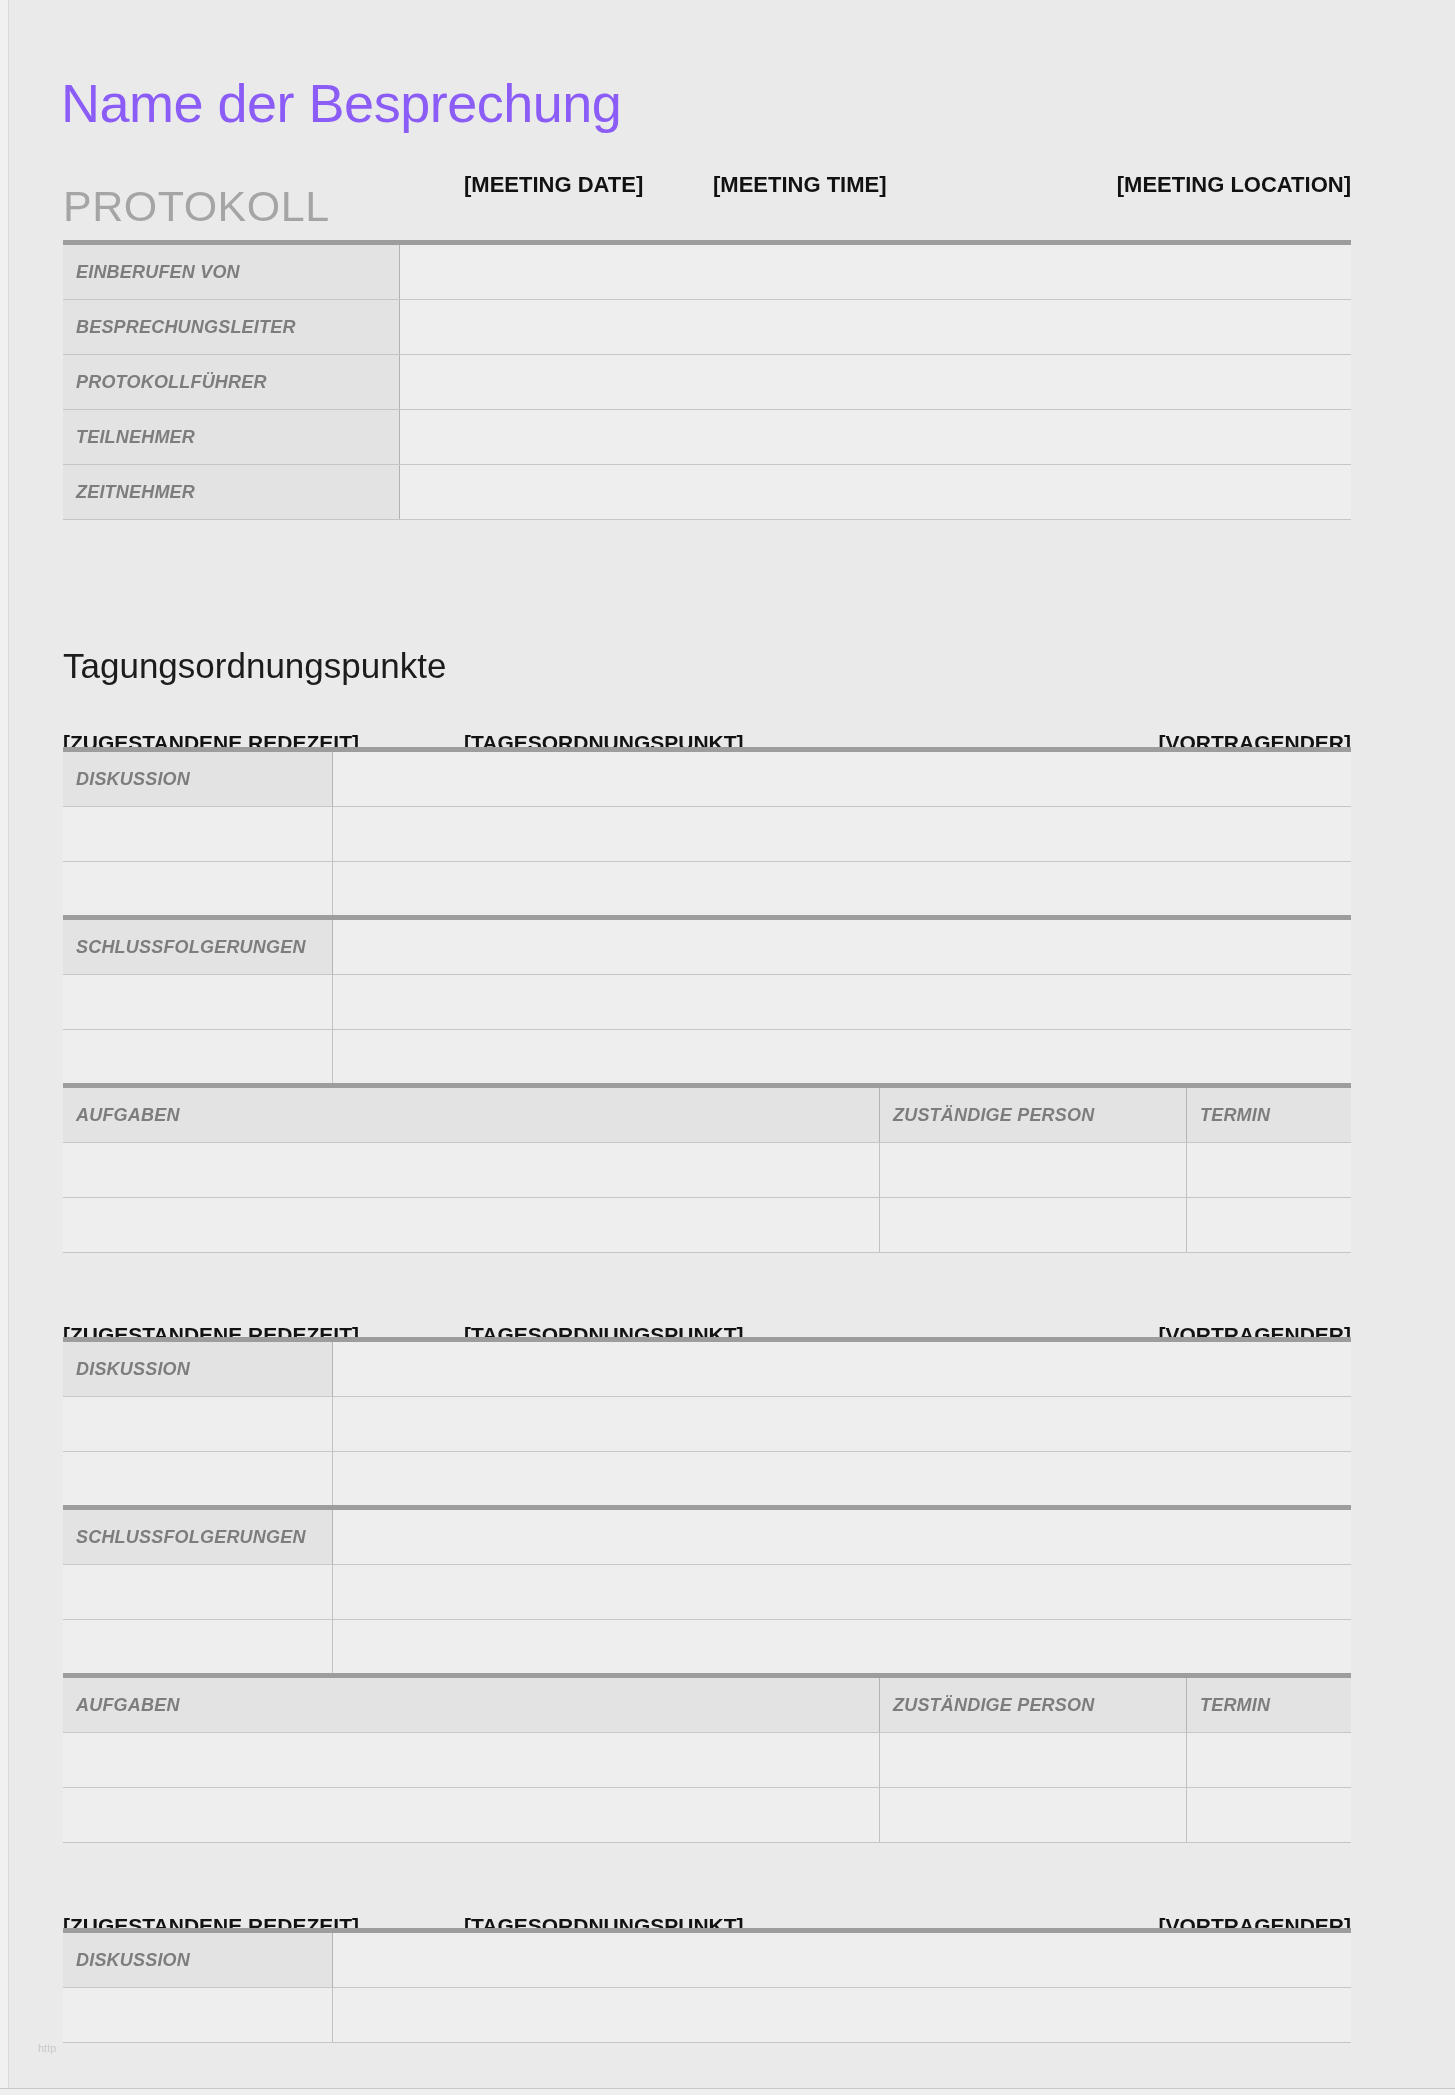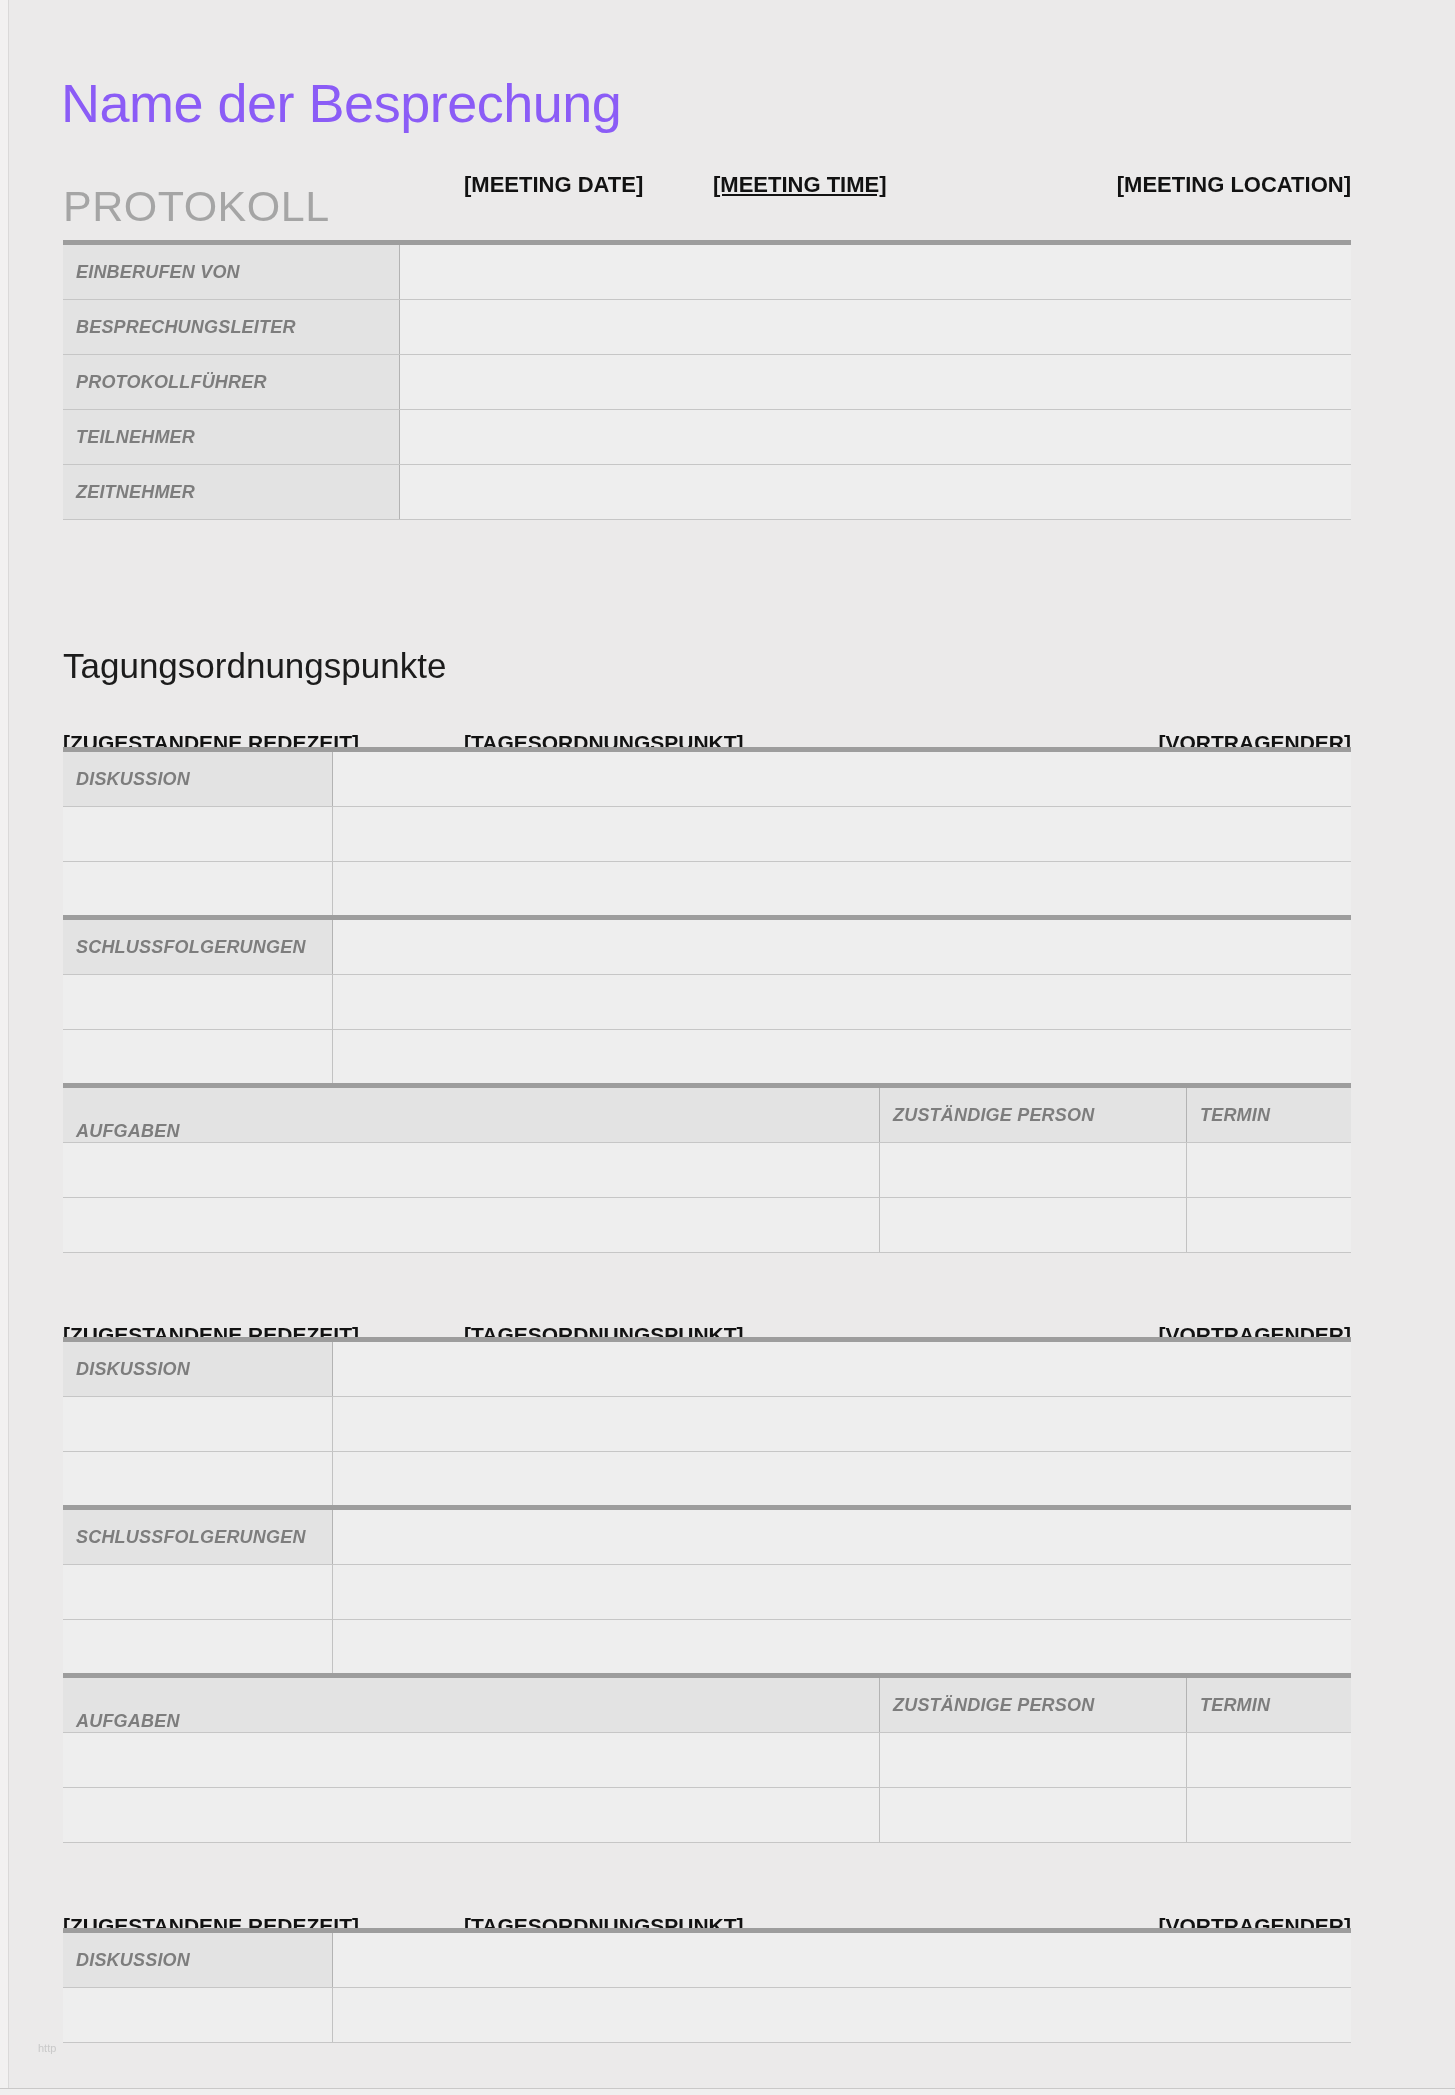--- a/index.html
+++ b/index.html
@@ -13,39 +13,39 @@
   .abs { position:absolute; }
 
   
   .edge-left  { left:0; top:0; width:8px; height:2095px; background:#f2f1f1; border-right:1px solid #dad9d9; }
   .edge-bottom{ left:0; top:2088px; width:1455px; height:7px; background:#f0efef; border-top:1px solid #c9c8c8; border-bottom:2px solid #dfdede; }
 
   
   .title    { left:61px;  top:72px;  font-size:54px; color:#8b5cf6; letter-spacing:-0.5px; white-space:nowrap; }
   .subtitle { left:63px;  top:150px; font-size:43px; color:#a5a5a5; letter-spacing:0.5px; white-space:nowrap;margin-top:32px; }
   .mfield   { position:absolute; top:172px; font-size:22px; font-weight:bold; color:#121212; white-space:nowrap; }
-  .m-date { left:464px; } .m-time { left:713px;text-decoration:underline; } .m-loc { right:104px; }
+  .m-date { left:464px; } .m-time { left:713px; } .m-loc { right:104px; }
 
   
   .heading { left:63px; top:646px; font-size:35px; color:#1c1c1c; white-space:nowrap; }
 
   
   .bracket-row { position:absolute; left:63px; width:1288px; height:26px; }
   .bracket { position:absolute; top:0; font-size:21px; font-weight:bold; color:#121212; white-space:nowrap;margin-top:26px; }
   .b-redezeit { left:0; } .b-punkt { left:401px; } .b-vortr { right:0; }
 
   
   .tbl { position:absolute; left:63px; width:1288px; border-top:5px solid #9d9d9d; box-sizing:border-box; }
   .row { display:flex; height:55px; border-bottom:1px solid #c6c6c6; box-sizing:border-box; background:#eeeeee; }
   .cell { box-sizing:border-box; height:100%; display:flex; align-items:center; }
   .lbl-cell { background:#e3e3e3; border-right:1px solid #b3b3b3; padding-left:13px;font-style:italic; }
   .spacer   { background:#eeeeee; border-right:1px solid #c2c2c2; }
   .val      { background:#eeeeee; }
   .grow { flex:1; }
-  .w337 { width:337px; } .w270 { width:270px; } .w817 { width:817px;align-items:flex-end; } .w307 { width:307px; }
+  .w337 { width:337px; } .w270 { width:270px; } .w817 { width:817px; } .w307 { width:307px; }
   .lbl { font-weight:bold; font-size:18px; color:#7d7d7d; letter-spacing:0.2px; white-space:nowrap; }
 
   .watermark { left:38px; top:2042px; font-size:11px; color:#c9c9c9; }
 </style>
 </head>
 <body>
 
 <div class="abs edge-left"></div>
 
 <div class="abs title">Name der Besprechung</div>

